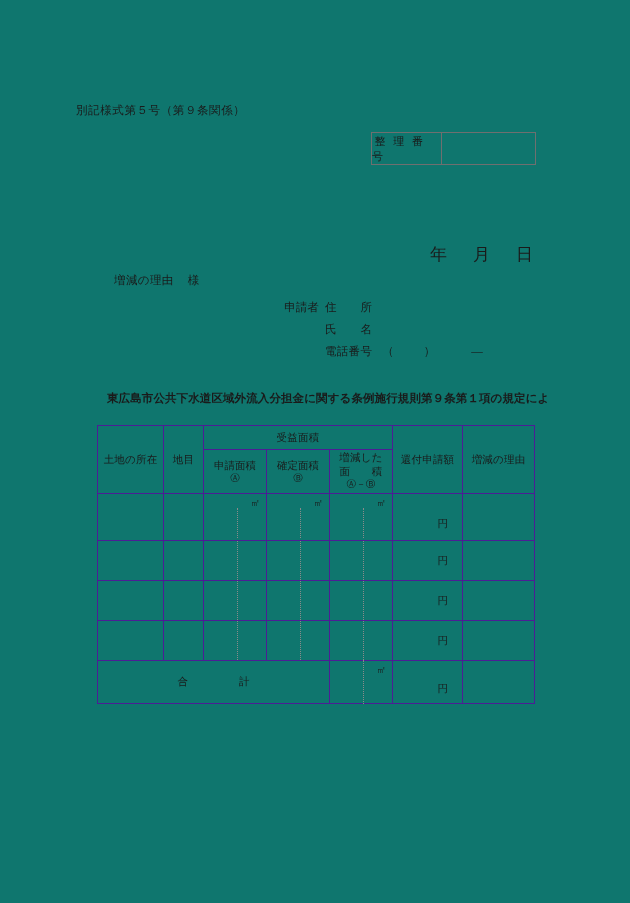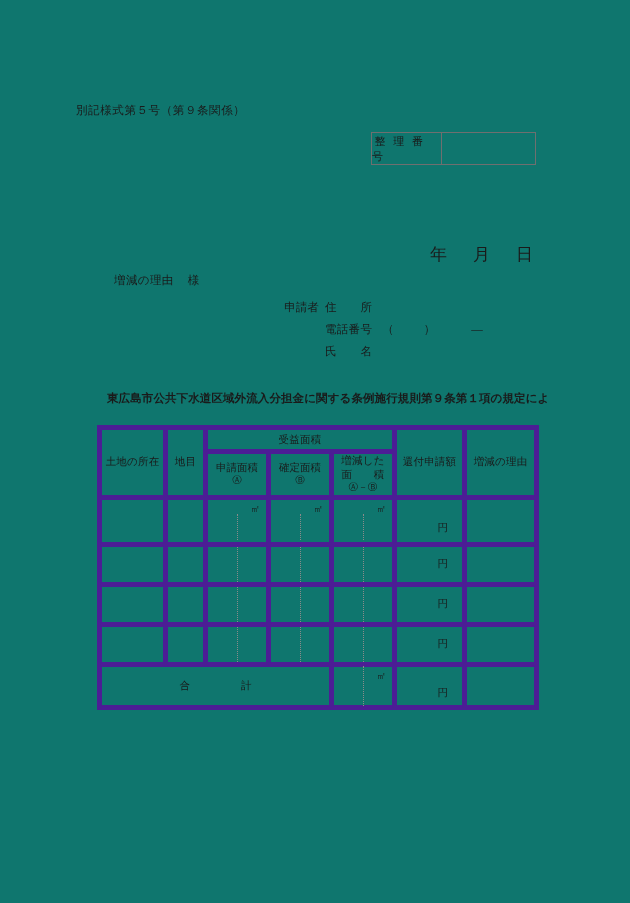--- a/index.html
+++ b/index.html
@@ -149,21 +149,21 @@
     left: 97px;
     top: 425px;
     width: 437px;
   }
   table.main {
     border-collapse: collapse;
     width: 437px;
     table-layout: fixed;
   }
   table.main td {
-    border: 5px solid #4c1d95;
+    border: 1px solid #4c1d95;
     font-size: 10.5px;
     text-align: center;
     vertical-align: middle;
     padding: 0;
     position: relative;
   }
   .hd { font-size: 10.5px; letter-spacing: 0.2px; }
 
   .h-loc     { width: 66px; }
   .h-chimoku { width: 40px; }
@@ -258,24 +258,24 @@
 
   <div class="addressee">
     <span>増減の理由</span><span class="gap"></span><span>様</span>
   </div>
 
   <div class="applicant">
     <div class="applicant-row">
       <span class="app-lead">申請者</span><span class="app-key">住　　所</span><span></span>
     </div>
     <div class="applicant-row">
-      <span class="app-lead"></span><span class="app-key">電話番号</span><span class="tel-paren">（</span><span>）</span><span class="tel-dash">―</span>
+      <span class="app-lead"></span><span class="app-key">氏　　名</span><span></span>
     </div>
     <div class="applicant-row">
-      <span class="app-lead"></span><span class="app-key">氏　　名</span><span></span>
+      <span class="app-lead"></span><span class="app-key">電話番号</span><span class="tel-paren">（</span><span>）</span><span class="tel-dash">―</span>
     </div>
   </div>
 
   <div class="body-text">
     <span class="l1">東広島市公共下水道区域外流入分担金に関する条例施行規則第９条第１項の規定によ</span>
   </div>
 
   <div class="tbl-wrap">
     <table class="main">
       <colgroup>

